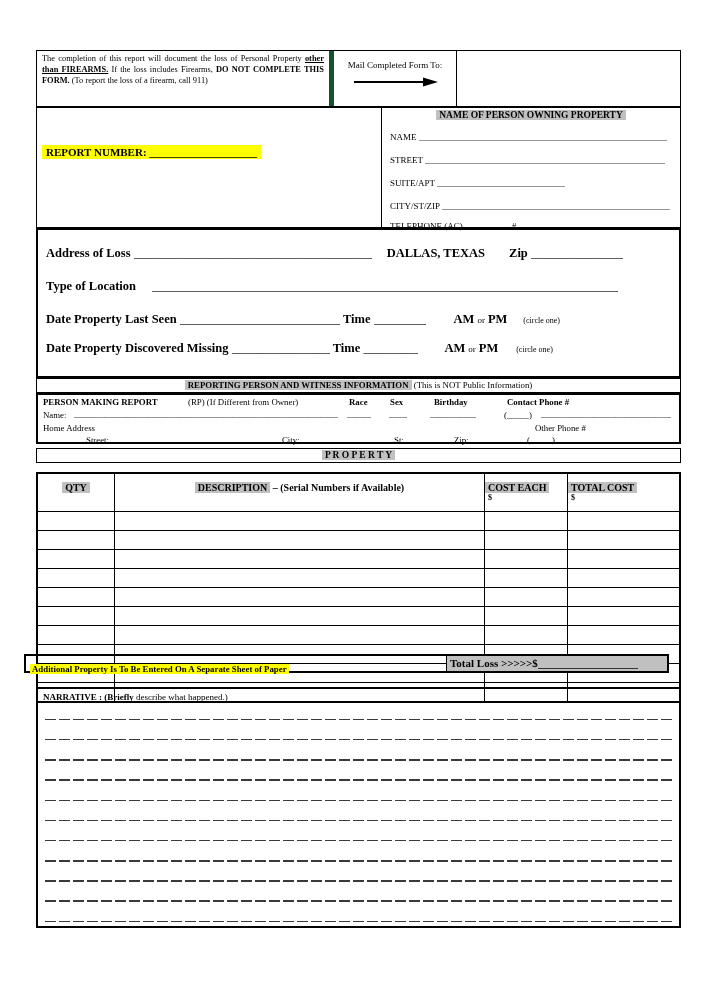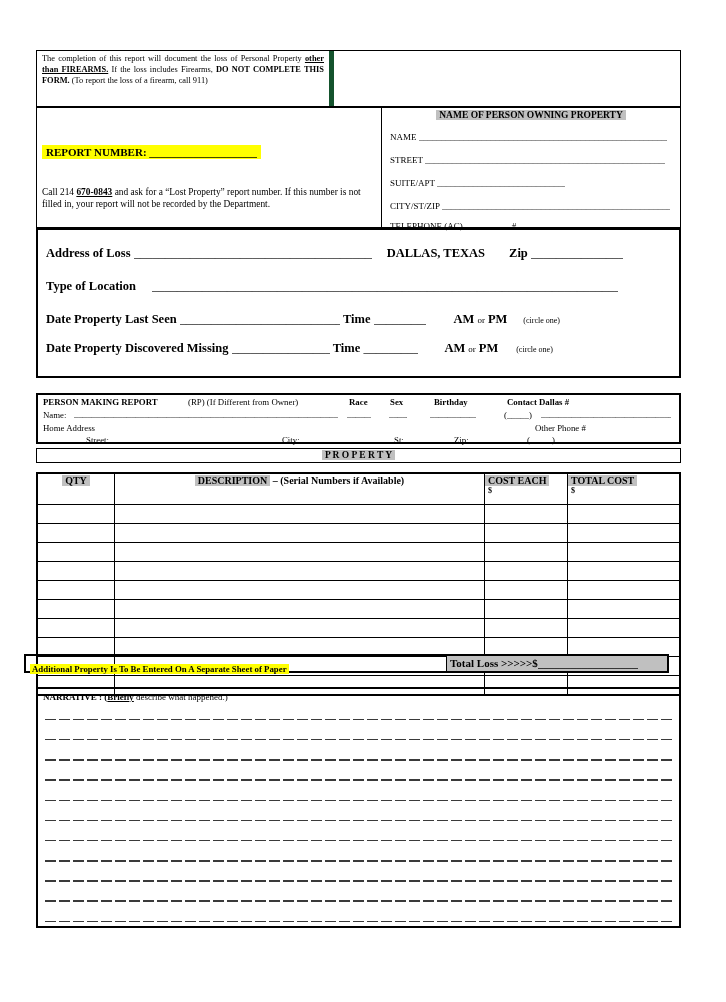--- a/index.html
+++ b/index.html
@@ -40,21 +40,21 @@
          text-align:center;line-height:13px;}
   .strip1{top:378px;font-size:8.8px;}
   .strip2{top:448px;font-size:9.5px;}
 
   .box4{top:393px;left:36px;width:645px;height:51px;border:2px solid #000;box-sizing:border-box;font-size:8.8px;}
   .r4row{position:absolute;left:0;width:100%;height:13px;}
   .r4row span{position:absolute;white-space:nowrap;}
 
   .ptable{position:absolute;top:472px;left:36px;width:645px;border-collapse:collapse;border:2px solid #000;}
   .ptable th,.ptable td{border:1px solid #000;padding:0;}
-  .ptable th{font-size:10px;font-weight:bold;vertical-align:top;padding-top:1px;height:29px;}
+  .ptable th{font-size:10px;font-weight:bold;vertical-align:top;padding-top:8px;height:29px;}
   .ptable td{height:14px;}
   .dollar{display:block;font-size:8px;font-weight:bold;text-align:left;padding-left:3px;background:none;}
   .thleft{text-align:left;padding-left:3px;}
 
   .addrow{top:654px;left:24px;width:645px;height:19px;border:2px solid #000;box-sizing:border-box;display:flex;}
   .addl{width:421px;border-right:1px solid #000;box-sizing:border-box;padding:2px 0 0 4px;}
   .addl .yhl{font-size:8.8px;font-weight:bold;padding:0 2px;}
   .addr{flex:1;background:#c0c0c0;font-size:11px;font-weight:bold;padding:0 3px;line-height:15px;white-space:nowrap;}
 
   .narr{top:687px;left:36px;width:645px;height:241px;border:2px solid #000;box-sizing:border-box;}
@@ -67,30 +67,34 @@
 </head>
 <body>
 
 <div class="page">
 
 
   <div class="abs box1">
     <div class="b1c1">
       <span>The completion of this report will document the loss of Personal Property </span><span class="bold ul">other than FIREARMS.</span><span>  If the loss includes Firearms, </span><span class="bold">DO NOT COMPLETE THIS FORM.</span><span>  (To report the loss of a firearm, call 911)</span>
     </div>
+    <div class="b1c2">
+      <div>Mail Completed Form To:</div>
+      <svg width="88" height="12" viewBox="0 0 88 12" style="margin-top:6px;">
+        <line x1="3" y1="6" x2="73" y2="6" stroke="#000" stroke-width="2"></line>
+        <polygon points="72,1.5 87,6 72,10.5" fill="#000"></polygon>
+      </svg>
+    </div>
   </div>
 
   <div class="abs box2">
     <div class="b2left">
       <div class="rptline">
         <span class="yhl nowrap"><span>REPORT NUMBER:</span> <span class="bl" style="width:108px;">__________________________________________________________________________________________________________________________________</span></span>
       </div>
-      <div class="rptnote">
-        <span>Call 214 </span><span class="bold ul">670-0843</span><span> and ask for a “Lost Property” report number.  If this number is not filled in, your report will not be recorded by the Department.</span>
-      </div>
     </div>
     <div class="b2right">
       <div class="ownhdr"><span class="hl">NAME OF PERSON OWNING PROPERTY</span></div>
       <div class="ofield" style="top:24px;">
         <span>NAME</span> <span class="bl" style="width:248px;">__________________________________________________________________________________________________________________________________</span>
       </div>
       <div class="ofield" style="top:47px;">
         <span>STREET</span> <span class="bl" style="width:240px;">__________________________________________________________________________________________________________________________________</span>
       </div>
       <div class="ofield" style="top:70px;">
@@ -113,29 +117,32 @@
       <span class="bold">Type of Location</span><span class="bl" style="width:466px;margin-left:16px;">__________________________________________________________________________________________________________________________________</span>
     </div>
     <div class="l3" style="top:82px;">
       <span class="bold">Date Property Last Seen</span> <span class="bl" style="width:160px;">__________________________________________________________________________________________________________________________________</span> <span class="bold">Time</span> <span class="bl" style="width:52px;">__________________________________________________________________________________________________________________________________</span><span class="bold" style="margin-left:28px;">AM</span><span class="small-or">or</span><span class="bold">PM</span><span class="circle" style="margin-left:16px;">(circle one)</span>
     </div>
     <div class="l3" style="top:111px;">
       <span class="bold">Date Property Discovered Missing</span> <span class="bl" style="width:98px;">__________________________________________________________________________________________________________________________________</span> <span class="bold">Time</span> <span class="bl" style="width:55px;">__________________________________________________________________________________________________________________________________</span><span class="bold" style="margin-left:26px;">AM</span><span class="small-or">or</span><span class="bold">PM</span><span class="circle" style="margin-left:18px;">(circle one)</span>
     </div>
   </div>
 
+  <div class="abs strip strip1">
+    <span class="hl bold">REPORTING PERSON AND WITNESS INFORMATION</span><span> (This is NOT Public Information)</span>
+  </div>
 
   <div class="abs box4">
     <div class="r4row" style="top:2px;">
       <span class="bold" style="left:5px;">PERSON MAKING REPORT</span>
       <span style="left:150px;">(RP) (If Different from Owner)</span>
       <span class="bold" style="left:311px;">Race</span>
       <span class="bold" style="left:352px;">Sex</span>
       <span class="bold" style="left:396px;">Birthday</span>
-      <span class="bold" style="left:469px;">Contact Dallas #</span>
+      <span class="bold" style="left:469px;">Contact Phone #</span>
     </div>
     <div class="r4row" style="top:15px;">
       <span style="left:5px;">Name:</span>
       <span class="bl" style="left:36px;width:264px;">__________________________________________________________________________________________________________________________________</span>
       <span class="bl" style="left:309px;width:24px;">__________________________________________________________________________________________________________________________________</span>
       <span class="bl" style="left:351px;width:18px;">__________________________________________________________________________________________________________________________________</span>
       <span class="bl" style="left:392px;width:46px;">__________________________________________________________________________________________________________________________________</span>
       <span style="left:466px;">(_____)</span>
       <span class="bl" style="left:503px;width:130px;">__________________________________________________________________________________________________________________________________</span>
     </div>

